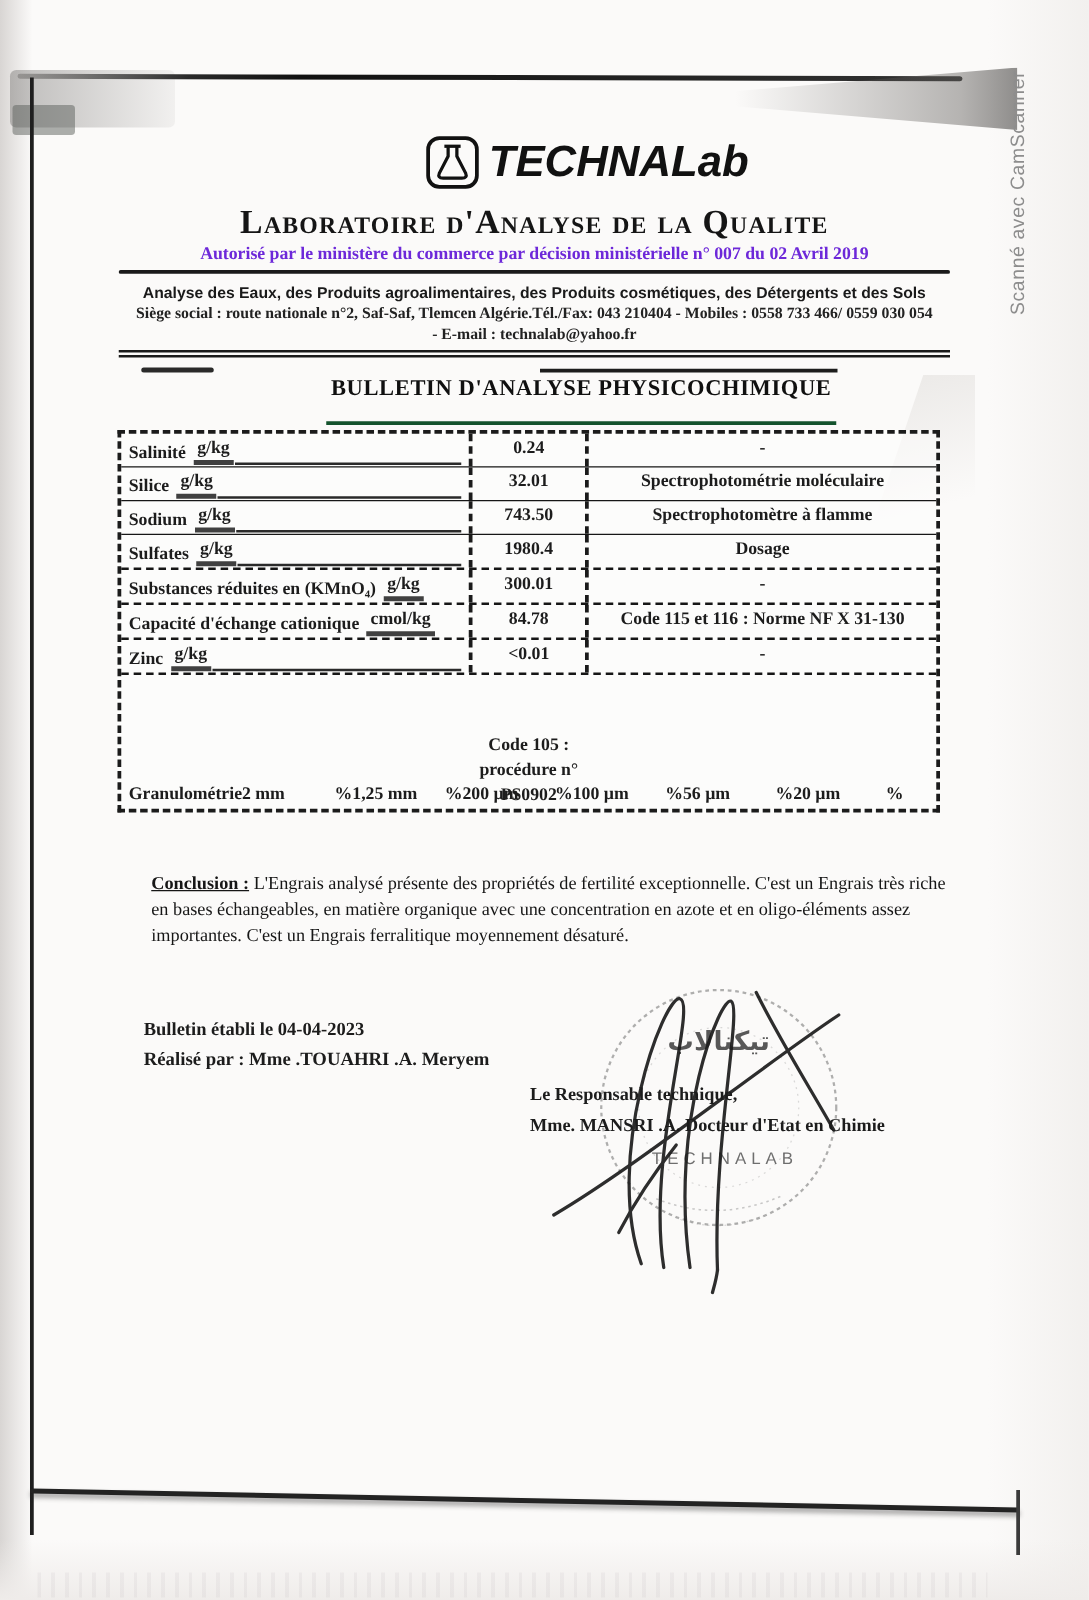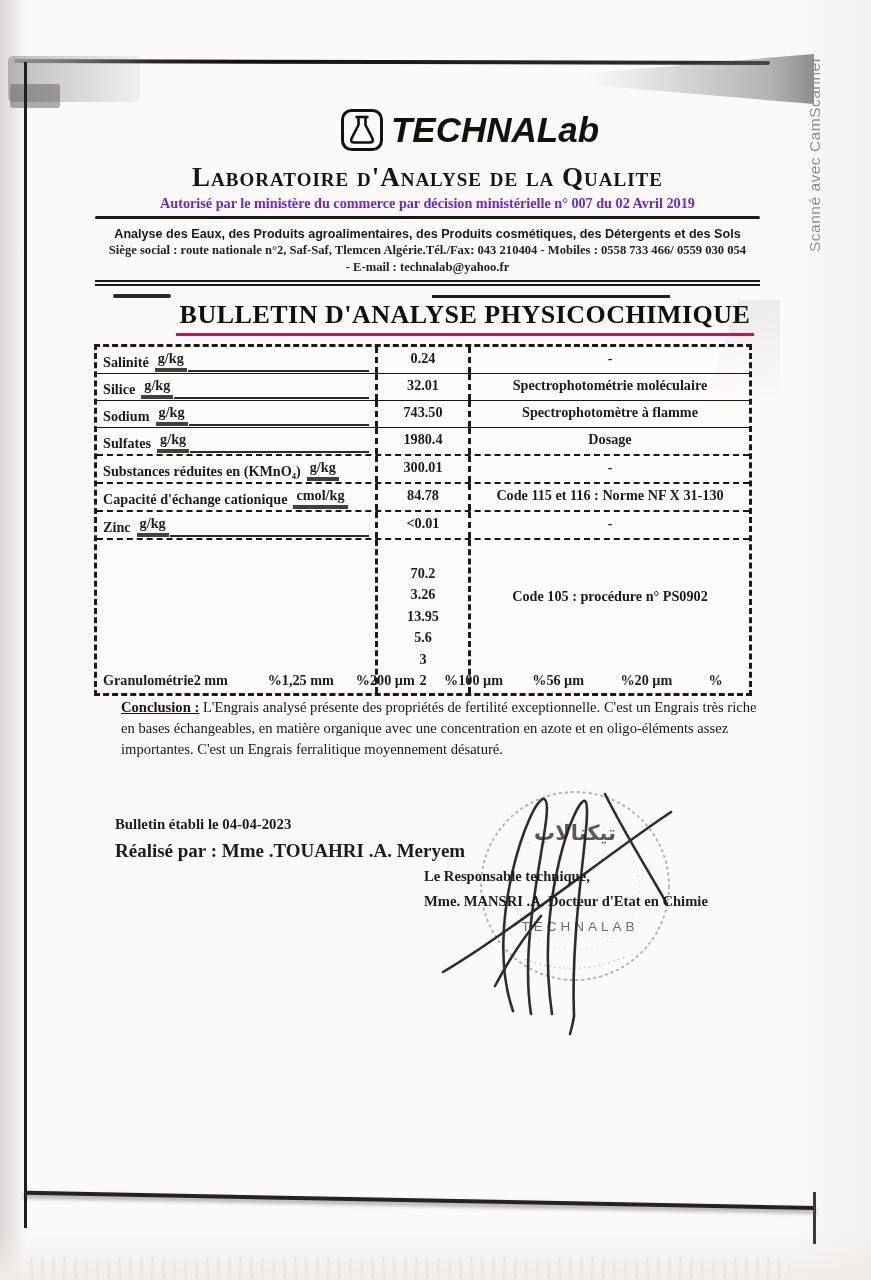--- a/index.html
+++ b/index.html
@@ -45,22 +45,22 @@
   .rule-thick{margin-top:4px;height:3px;background:#1a1a1a;border-radius:2px;}
   .services{margin-top:8px;font-family:"Liberation Sans",sans-serif;font-weight:bold;font-size:12.6px;color:#1a1a1a;}
   .address{margin-top:2px;font-weight:bold;font-size:12.6px;color:#222;}
   .email{margin-top:2px;font-weight:bold;font-size:12.6px;color:#222;}
   .rule-double{margin-top:5px;height:2px;background:#1a1a1a;}
   .rule-double2{margin-top:2px;height:2px;background:#1a1a1a;}
   
   .dash-left{position:absolute;left:113px;top:294px;width:58px;height:4px;background:#2a2a2a;border-radius:2px;}
   .title-overline{position:absolute;left:432px;top:295px;width:238px;height:3px;background:#1d1d1d;}
   .doc-title-wrap{position:absolute;left:95px;top:300px;width:660px;text-align:center;}
-  .doc-title{display:inline-block;position:relative;left:40px;font-weight:bold;font-size:26px;
-    letter-spacing:.5px;border-bottom:3px solid #be185d;padding:0 4px 3px 4px;color:#101010;}
+  .doc-title{display:inline-block;position:relative;left:40px;font-weight:bold;font-size:18px;
+    letter-spacing:.5px;border-bottom:3px solid #14532d;padding:0 4px 16px 4px;color:#101010;}
   
   .atable{position:absolute;left:94px;top:344px;width:652px;
     border:3px dashed #1b1b1b;background:rgba(255,255,255,.4);font-size:14.2px;font-weight:bold;}
   .trow{display:grid;grid-template-columns:278px 96px 1fr;}
   .trow + .trow{border-top:1.6px solid #161616;}
   .trow.hatch{border-top:2.5px dashed #161616;}
   .cell{padding:1px 6px;min-height:21px;line-height:20px;}
   .cell.param{display:flex;align-items:flex-end;}
   .pname{white-space:nowrap;}
   .punit{margin-left:6px;border-bottom:4px solid #404040;padding:0 3px;}
@@ -71,21 +71,21 @@
   .gline{display:block;line-height:21.5px;white-space:nowrap;}
   .gsize{display:inline-block;min-width:74px;}
   .gval .gline{text-align:center;}
   .gspacer{line-height:21.5px;}
   .gmethod{padding-top:46px;}
   
   .conclusion{position:absolute;left:121px;top:682px;width:648px;font-size:14.6px;line-height:21px;color:#161616;}
   .c-label{font-weight:bold;text-decoration:underline;}
   
   .est-line{position:absolute;left:115px;top:816px;font-weight:bold;font-size:14.8px;}
-  .realized{position:absolute;left:115px;top:840px;font-weight:bold;font-size:19px;}
+  .realized{position:absolute;left:115px;top:840px;font-weight:bold;font-size:15px;}
   .signer-role{position:absolute;left:424px;top:868px;font-weight:bold;font-size:14.6px;z-index:3;}
   .signer-name{position:absolute;left:424px;top:893px;width:340px;font-weight:bold;font-size:14.6px;z-index:3;}
   .stamp-svg{position:absolute;left:455px;top:774px;z-index:2;}
   .sig-svg{position:absolute;left:413px;top:776px;z-index:4;}
   .arabic{font-family:"DejaVu Sans",sans-serif;}
 </style>
 </head>
 <body>
 
 <div class="screen">
@@ -205,29 +205,20 @@
     <div class="trow hatch">
       <div class="cell param gparam">
         <div class="gline">Granulométrie</div>
         <div class="gline"><span class="gsize">2 mm</span><span>%</span></div>
         <div class="gline"><span class="gsize">1,25 mm</span><span>%</span></div>
         <div class="gline"><span class="gsize">200 µm</span><span>%</span></div>
         <div class="gline"><span class="gsize">100 µm</span><span>%</span></div>
         <div class="gline"><span class="gsize">56 µm</span><span>%</span></div>
         <div class="gline"><span class="gsize">20 µm</span><span>%</span></div>
       </div>
-      <div class="cell val gval">
-        <div class="gspacer">&nbsp;</div>
-        <div class="gline">70.2</div>
-        <div class="gline">3.26</div>
-        <div class="gline">13.95</div>
-        <div class="gline">5.6</div>
-        <div class="gline">3</div>
-        <div class="gline">2</div>
-      </div>
       <div class="cell method gmethod">Code 105 : procédure n° PS0902</div>
     </div>
   </div>
 
   <p class="conclusion"><span class="c-label">Conclusion :</span> <span>L'Engrais  analysé présente des propriétés de fertilité exceptionnelle. C'est un Engrais très riche en bases échangeables, en matière organique avec une concentration en azote et en oligo-éléments assez importantes. C'est un Engrais  ferralitique moyennement désaturé.</span></p>
 
   <div class="est-line">Bulletin établi le 04-04-2023</div>
   <div class="realized">Réalisé par : Mme .TOUAHRI .A. Meryem</div>
 
   <svg class="stamp-svg" width="250" height="238" viewBox="0 0 250 238">

